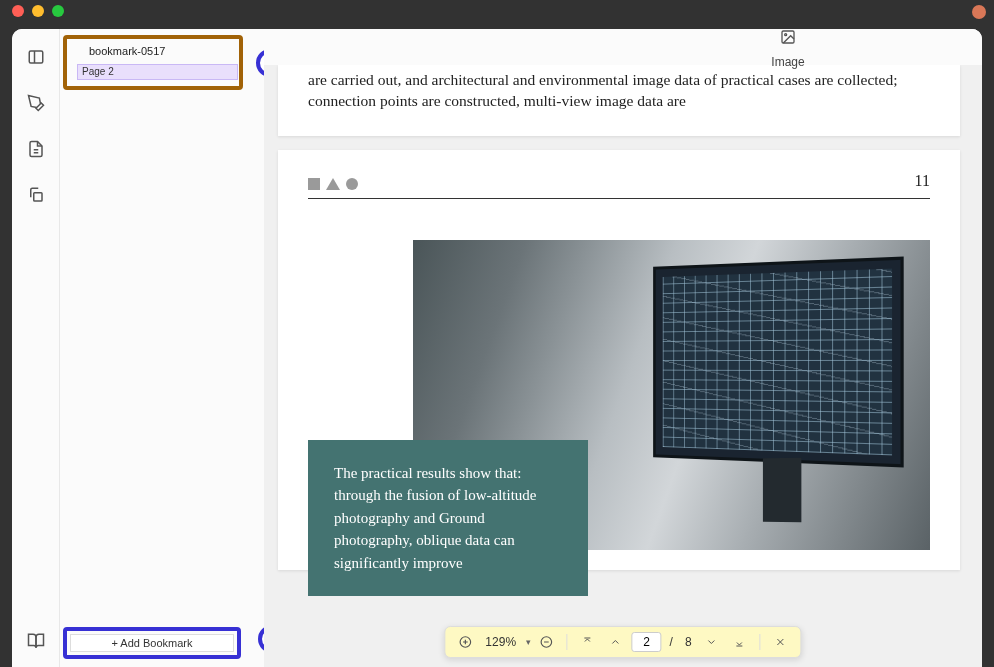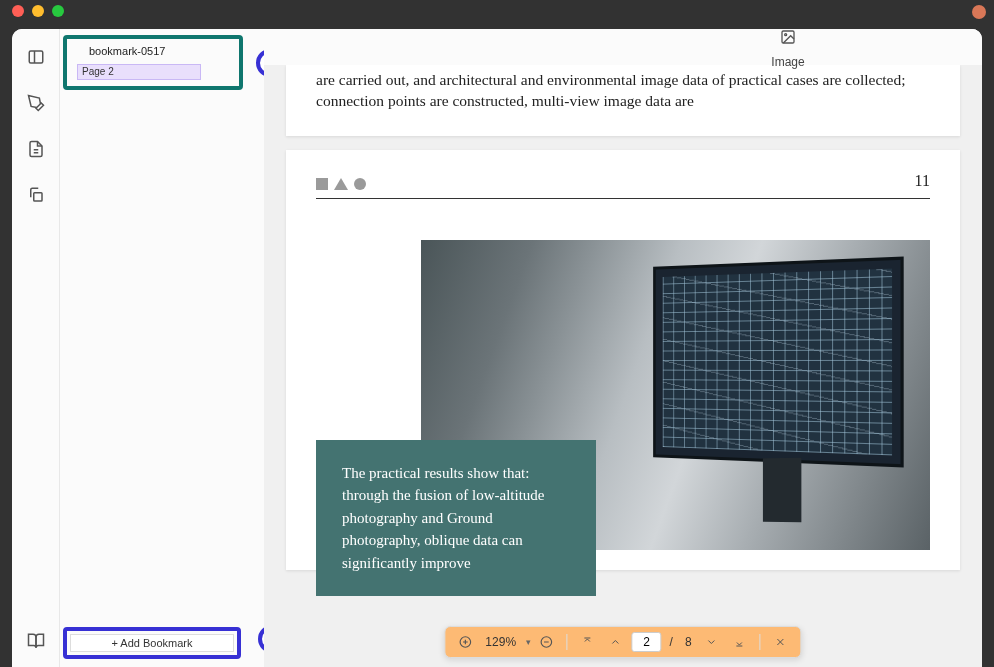--- a/index.html
+++ b/index.html
@@ -70,33 +70,33 @@
 .sidebar {
   width: 204px;
   background: #fbfbfb;
   position: relative;
 }
 .bookmark-box {
   position: absolute;
   top: 6px;
   left: 3px;
   width: 180px;
-  border: 4px solid #0f766e;
+  border: 4px solid #a16207;
   border-radius: 4px;
   padding: 6px 7px 6px 10px;
   background: #fbfbfb;
 }
 .bookmark-title {
   font-size: 11px;
   color: #222;
   margin-left: 12px;
   margin-bottom: 4px;
 }
 .bookmark-input {
-  width: 124px;
+  width: 161px;
   height: 16px;
   border: 1px solid #c9b8f5;
   background: #e9dffc;
   font-size: 10px;
   padding: 1px 4px;
   color: #333;
   margin-left: 0;
 }
 .addbm-wrap {
   position: absolute;
@@ -161,21 +161,21 @@
   position: absolute;
   top: 36px;
   left: 0;
   right: 0;
   bottom: 0;
   overflow: hidden;
   background: #f0f0f0;
 }
 .page {
   background: #fff;
-  margin: 0 22px 14px 22px;
+  margin: 0 22px 14px 14px;
   box-shadow: 0 1px 3px rgba(0,0,0,0.1);
 }
 .page-top {
   padding: 4px 30px 24px 30px;
   display: flex;
   gap: 26px;
 }
 .col {
   flex: 1;
   font-family: Georgia, serif;
@@ -255,21 +255,21 @@
   font-size: 15px;
   line-height: 1.5;
   padding: 22px 26px;
 }
 .zoombar {
   position: absolute;
   bottom: 9px;
   left: 50%;
   transform: translateX(-50%);
   height: 32px;
-  background: #fdba74;
+  background: #fef9c3;
   border: 1px solid #ddd;
   border-radius: 6px;
   box-shadow: 0 2px 6px rgba(0,0,0,0.12);
   display: flex;
   align-items: center;
   padding: 0 8px;
   gap: 4px;
   z-index: 10;
 }
 .zbtn {

